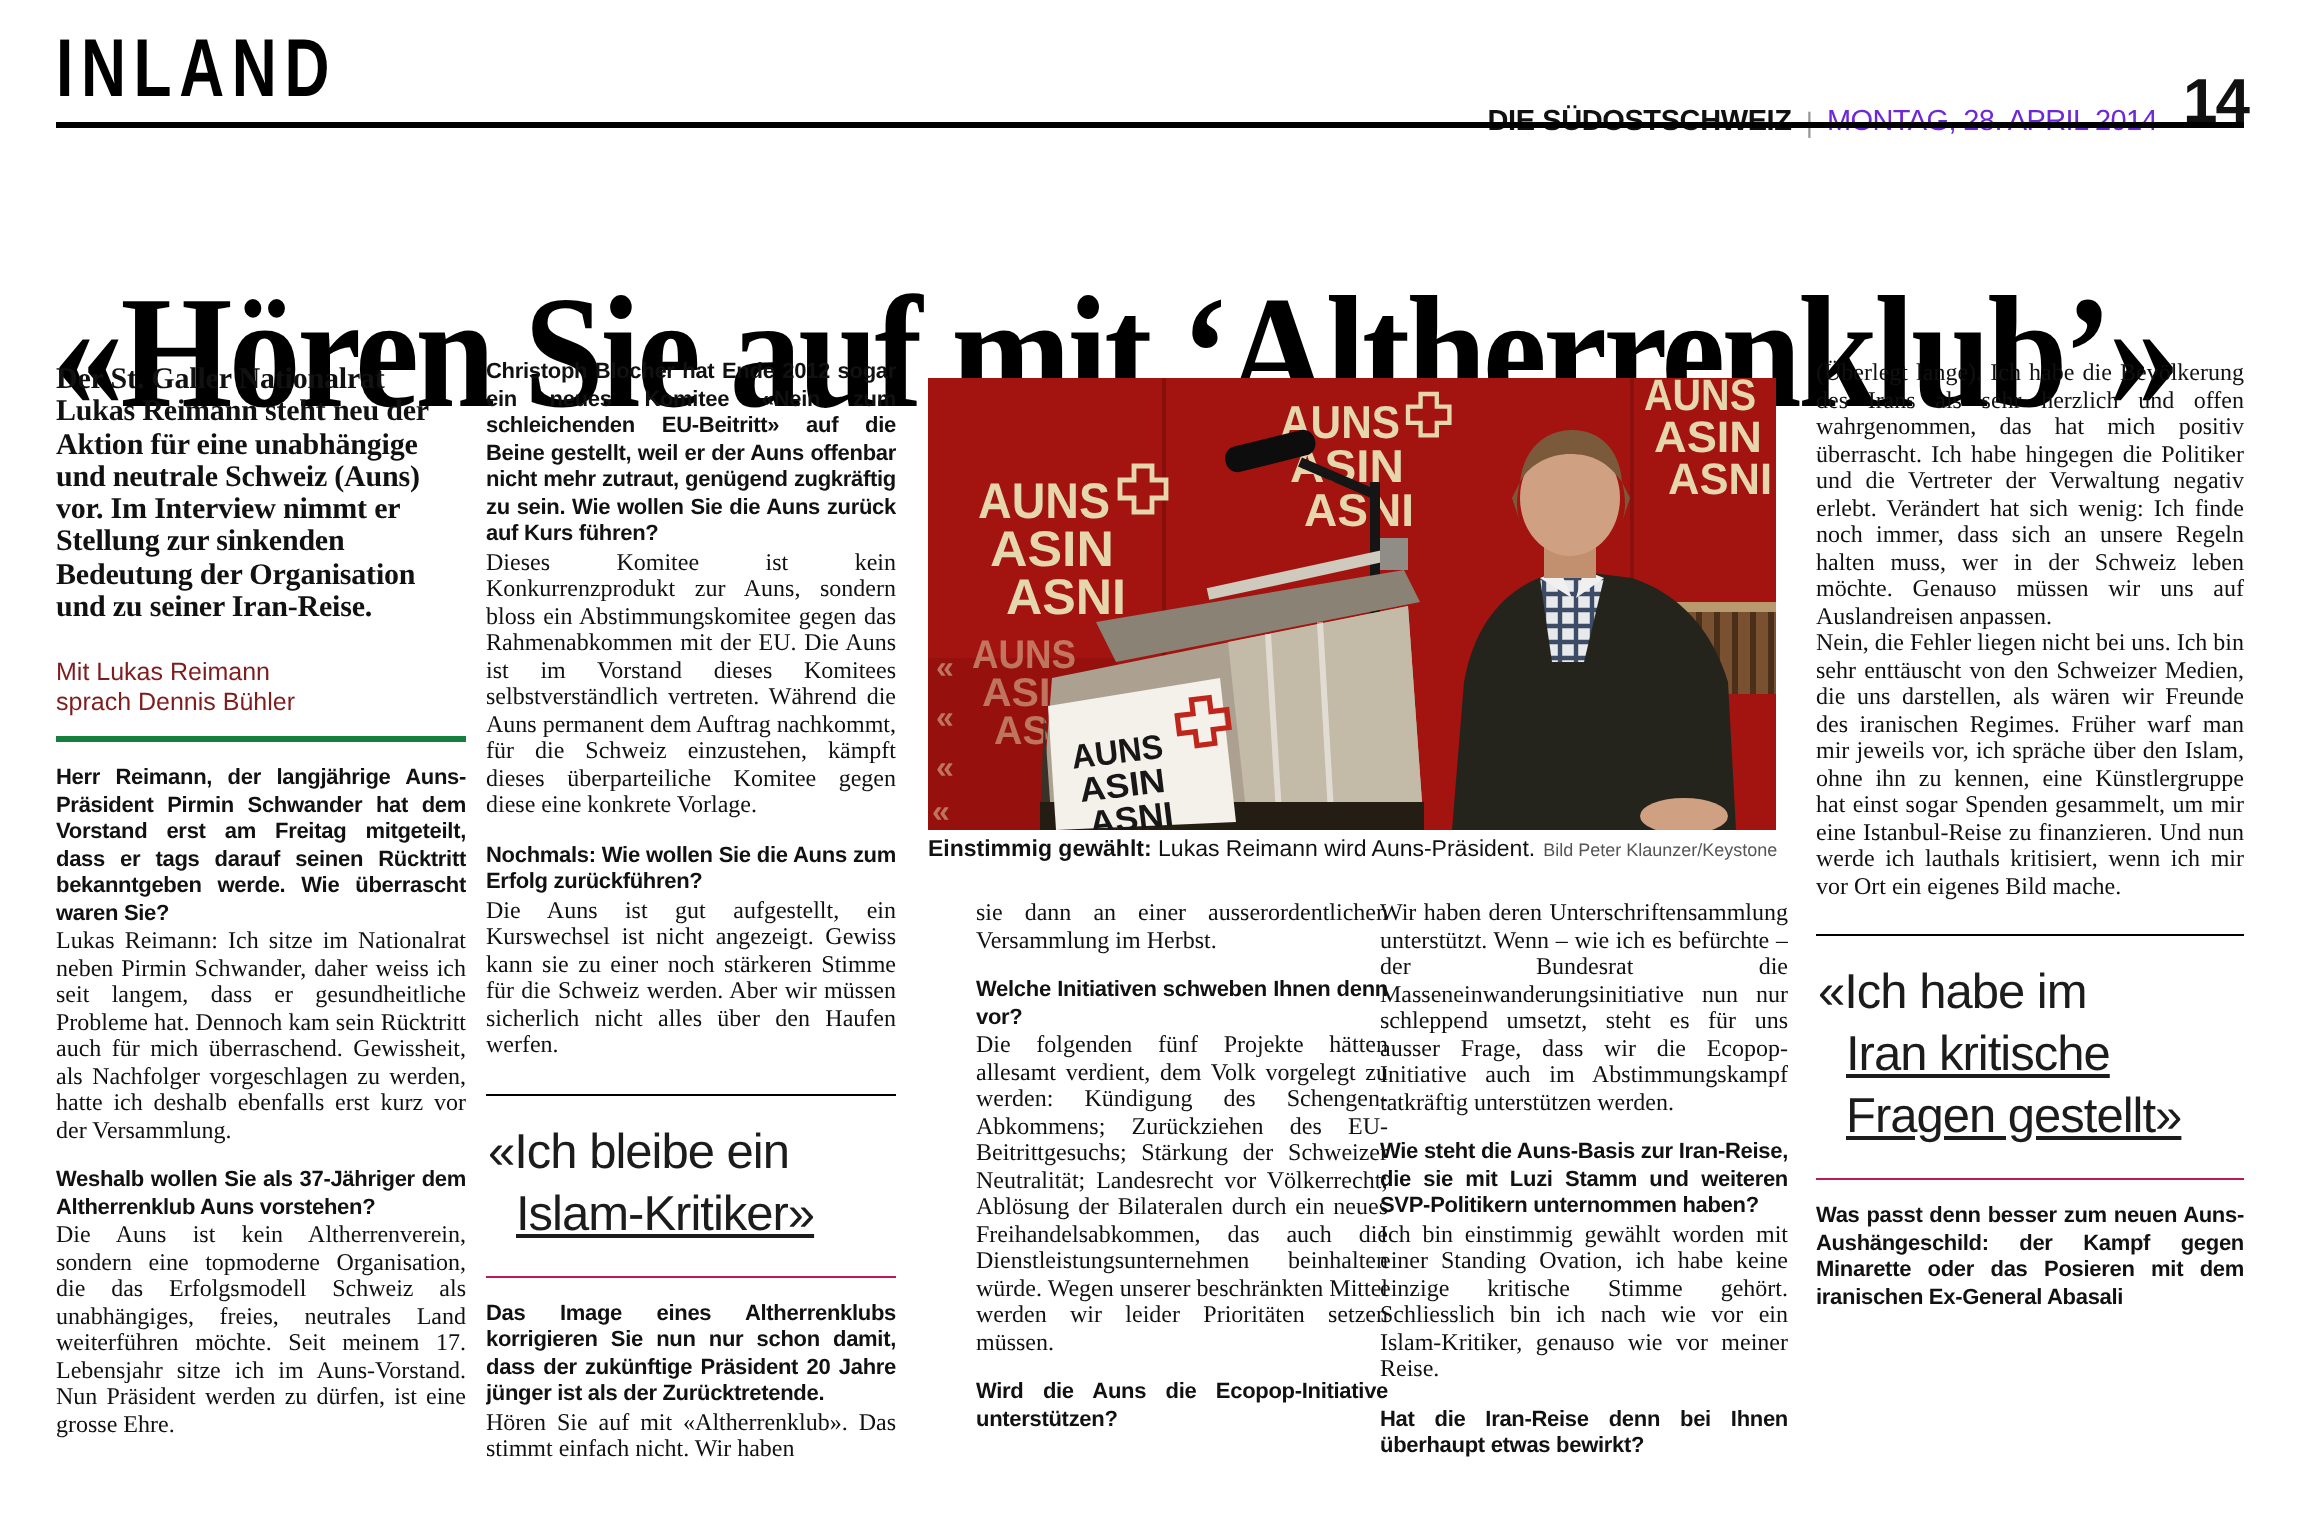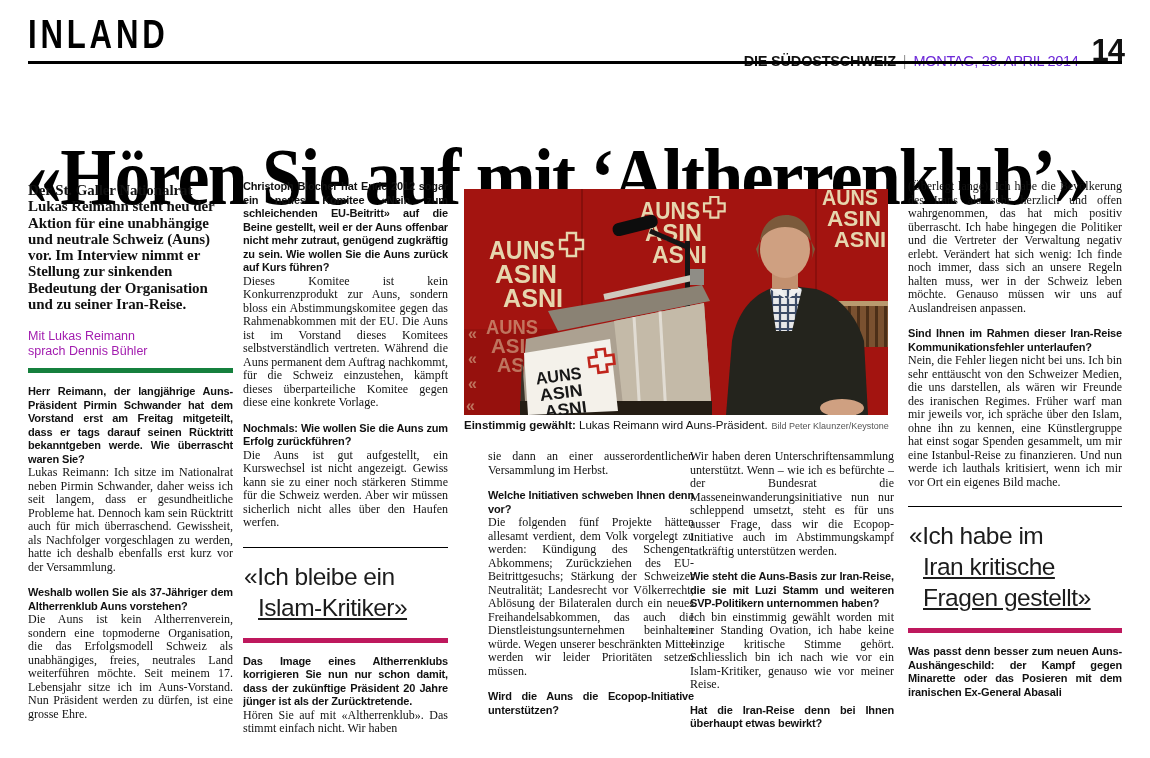--- a/index.html
+++ b/index.html
@@ -26,30 +26,30 @@
   
   .col{position:absolute;top:180px;height:577px;width:205px;overflow:hidden;}
   #col1{left:28px;}
   #col2{left:243px;}
   #col3{left:488px;top:450px;height:308px;width:206px;}
   #col4{left:690px;top:450px;height:308px;width:204px;}
   #col5{left:908px;width:214px;}
 
   .lead{font-weight:700;font-size:15px;line-height:16.3px;letter-spacing:-0.1px;margin:2px 0 0;}
   .byline{font-family:"Liberation Sans",sans-serif;font-size:12.5px;line-height:15px;
-        color:#a21caf;margin-top:17px;padding-bottom:9px;border-bottom:5px solid #15803d;}
+        color:#7f1d1d;margin-top:17px;padding-bottom:9px;border-bottom:3px solid #15803d;}
 
   .para{margin:0;text-align:justify;}
   .para.a{font-size:12px;line-height:13.5px;}
   .para.q{font-family:"Liberation Sans",sans-serif;font-weight:700;font-size:11px;
         line-height:13.5px;letter-spacing:-0.15px;margin-top:12px;}
   .col > .para:first-child{margin-top:0;}
   #col1 .para.q:first-of-type{margin-top:12px;}
 
-  .pullquote{border-top:1px solid #000;border-bottom:5px solid #be185d;
+  .pullquote{border-top:1px solid #000;border-bottom:1px solid #be185d;
         margin-top:17px;padding:13px 1px 15px;
         font-family:"Liberation Sans",sans-serif;font-size:24.5px;line-height:31px;
         letter-spacing:-0.5px;color:#1c1c1c;font-weight:400;}
   .pq-line + .pq-line{padding-left:14px;text-decoration:underline;}
 
   
   .photo{position:absolute;left:464px;top:189px;width:424px;height:226px;overflow:hidden;}
   .caption{position:absolute;left:464px;top:419px;width:450px;white-space:nowrap;
         font-family:"Liberation Sans",sans-serif;font-size:11.5px;color:#111;}
   .caption .cap-bold{font-weight:700;}
@@ -206,21 +206,20 @@
       <p class="para q">Wird die Auns die Ecopop-Initiative unterstützen?</p>
     </div>
   <div class="col" id="col4">
       <p class="para a">Wir haben deren Unterschriftensammlung unterstützt. Wenn – wie ich es befürchte – der Bundesrat die Masseneinwanderungsinitiative nun nur schleppend umsetzt, steht es für uns ausser Frage, dass wir die Ecopop-Initiative auch im Abstimmungskampf tatkräftig unterstützen werden.</p>
       <p class="para q">Wie steht die Auns-Basis zur Iran-Reise, die sie mit Luzi Stamm und weiteren SVP-Politikern unternommen haben?</p>
       <p class="para a">Ich bin einstimmig gewählt worden mit einer Standing Ovation, ich habe keine einzige kritische Stimme gehört. Schliesslich bin ich nach wie vor ein Islam-Kritiker, genauso wie vor meiner Reise.</p>
       <p class="para q">Hat die Iran-Reise denn bei Ihnen überhaupt etwas bewirkt?</p>
     </div>
   <div class="col" id="col5">
       <p class="para a">(Überlegt lange). Ich habe die Bevölkerung des Irans als sehr herzlich und offen wahrgenommen, das hat mich positiv überrascht. Ich habe hingegen die Politiker und die Vertreter der Verwaltung negativ erlebt. Verändert hat sich wenig: Ich finde noch immer, dass sich an unsere Regeln halten muss, wer in der Schweiz leben möchte. Genauso müssen wir uns auf Auslandreisen anpassen.</p>
-      <p class="para q">Sind Ihnen im Rahmen dieser Iran-Reise Kommunikationsfehler unterlaufen?</p>
       <p class="para a">Nein, die Fehler liegen nicht bei uns. Ich bin sehr enttäuscht von den Schweizer Medien, die uns darstellen, als wären wir Freunde des iranischen Regimes. Früher warf man mir jeweils vor, ich spräche über den Islam, ohne ihn zu kennen, eine Künstlergruppe hat einst sogar Spenden gesammelt, um mir eine Istanbul-Reise zu finanzieren. Und nun werde ich lauthals kritisiert, wenn ich mir vor Ort ein eigenes Bild mache.</p>
       <div class="pullquote">
         <div class="pq-line">«Ich habe im</div>
         <div class="pq-line">Iran kritische</div>
         <div class="pq-line">Fragen gestellt»</div>
       </div>
       <p class="para q">Was passt denn besser zum neuen Auns-Aushängeschild: der Kampf gegen Minarette oder das Posieren mit dem iranischen Ex-General Abasali</p>
     </div>
 
 </div>

